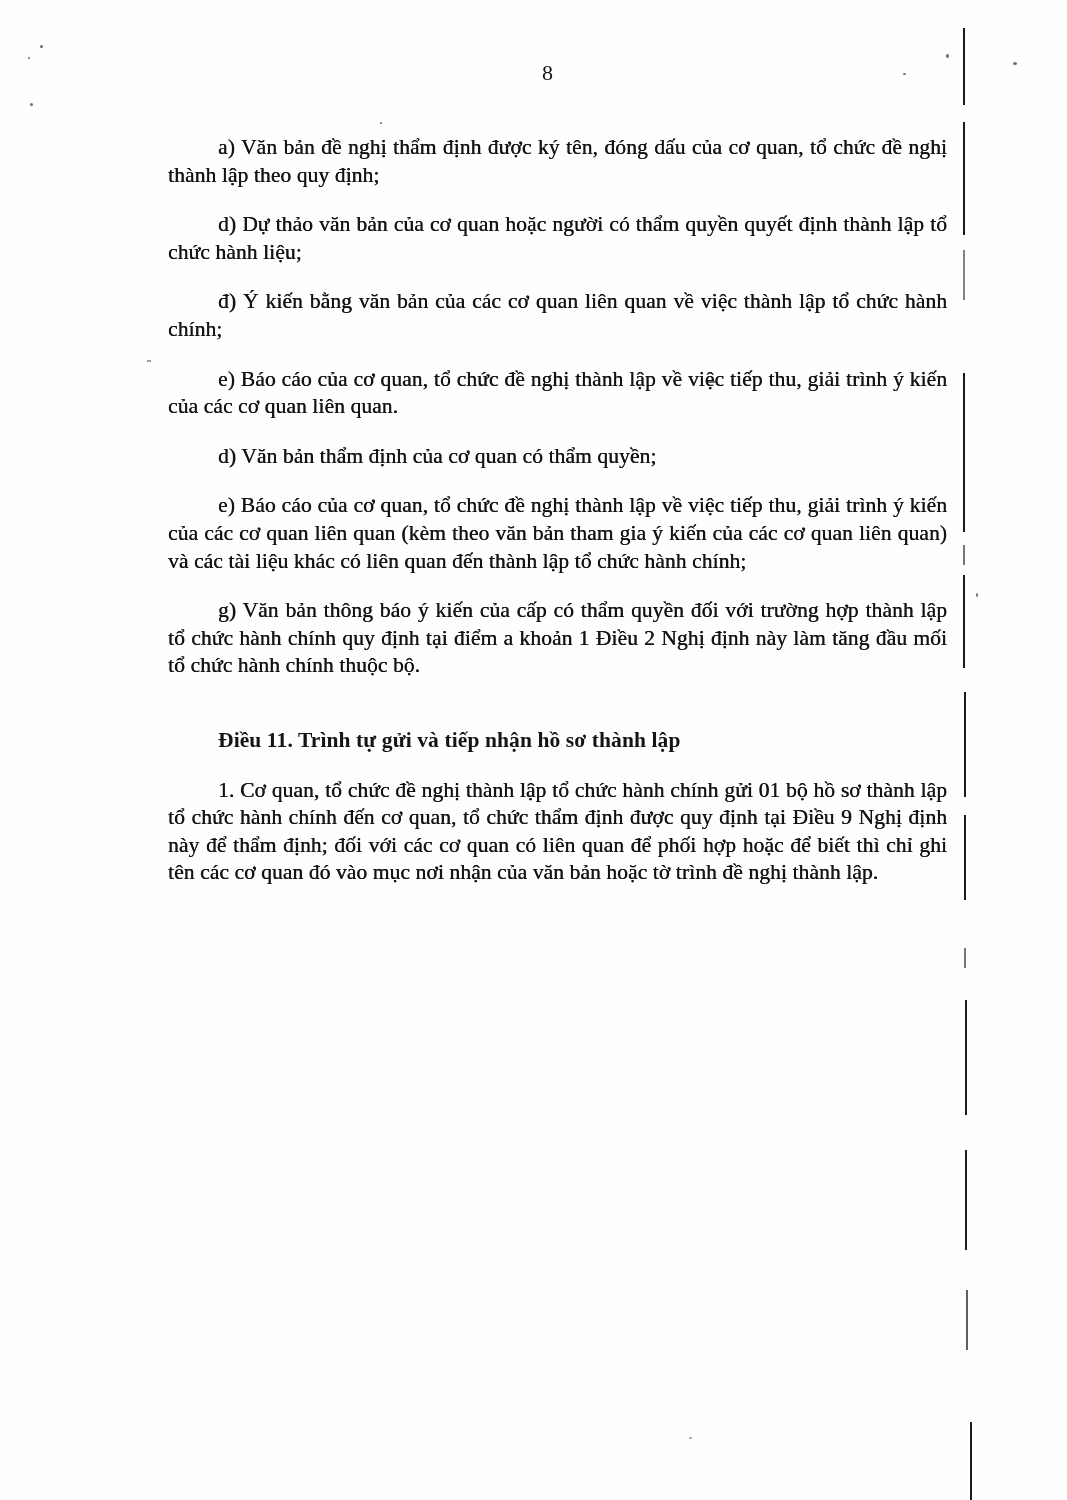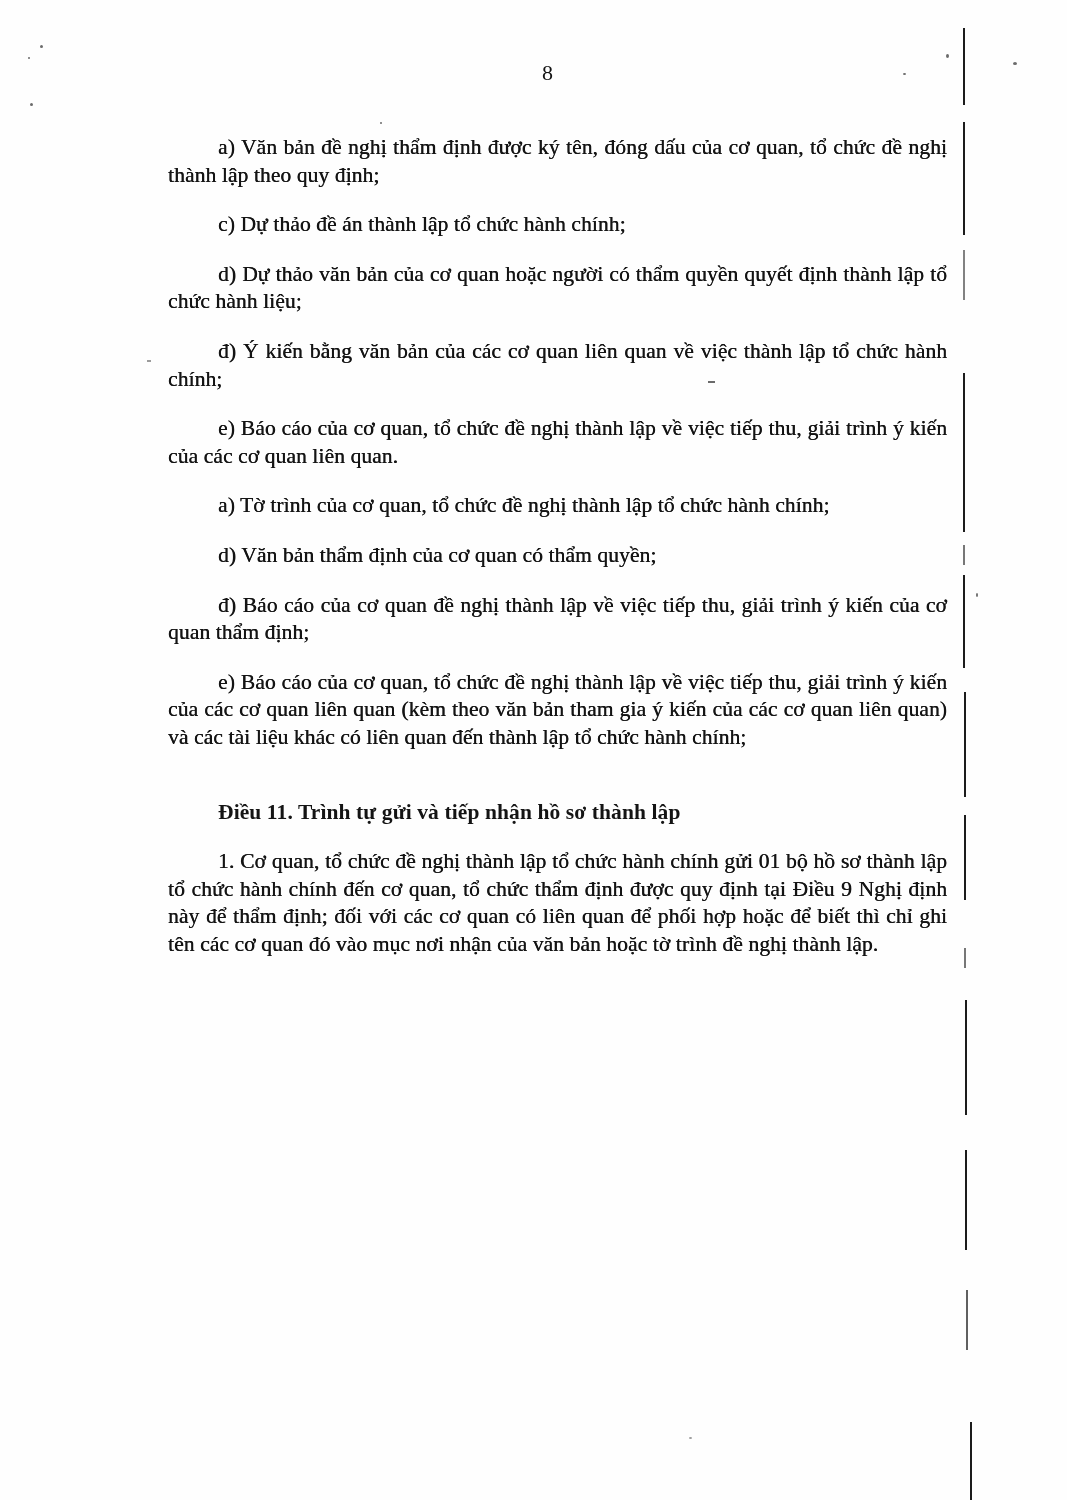--- a/index.html
+++ b/index.html
@@ -60,28 +60,26 @@
 </style>
 </head>
 <body>
 
 <div class="page">
 
   <div class="page-number">8</div>
 
   <div class="doc-body">
     <p>a) Văn bản đề nghị thẩm định được ký tên, đóng dấu của cơ quan, tổ chức đề nghị thành lập theo quy định;</p>
-    <p>c) Dự thảo đề án thành lập tổ chức hành chính;</p>
     <p>d) Dự thảo văn bản của cơ quan hoặc người có thẩm quyền quyết định thành lập tổ chức hành liệu;</p>
     <p>đ) Ý kiến bằng văn bản của các cơ quan liên quan về việc thành lập tổ chức hành chính;</p>
     <p>e) Báo cáo của cơ quan, tổ chức đề nghị thành lập về việc tiếp thu, giải trình ý kiến của các cơ quan liên quan.</p>
-    <p>a) Tờ trình của cơ quan, tổ chức đề nghị thành lập tổ chức hành chính;</p>
     <p>d) Văn bản thẩm định của cơ quan có thẩm quyền;</p>
-    <p>đ) Báo cáo của cơ quan đề nghị thành lập về việc tiếp thu, giải trình ý kiến của cơ quan thẩm định;</p>
     <p>e) Báo cáo của cơ quan, tổ chức đề nghị thành lập về việc tiếp thu, giải trình ý kiến của các cơ quan liên quan (kèm theo văn bản tham gia ý kiến của các cơ quan liên quan) và các tài liệu khác có liên quan đến thành lập tổ chức hành chính;</p>
+    <p>g) Văn bản thông báo ý kiến của cấp có thẩm quyền đối với trường hợp thành lập tổ chức hành chính quy định tại điểm a khoản 1 Điều 2 Nghị định này làm tăng đầu mối tổ chức hành chính thuộc bộ.</p>
     <p class="heading">Điều 11. Trình tự gửi và tiếp nhận hồ sơ thành lập</p>
     <p>1. Cơ quan, tổ chức đề nghị thành lập tổ chức hành chính gửi 01 bộ hồ sơ thành lập tổ chức hành chính đến cơ quan, tổ chức thẩm định được quy định tại Điều 9 Nghị định này để thẩm định; đối với các cơ quan có liên quan để phối hợp hoặc để biết thì chỉ ghi tên các cơ quan đó vào mục nơi nhận của văn bản hoặc tờ trình đề nghị thành lập.</p>
   </div>
 
   <div class="scan-line" style="left:963px; top:28px;   height:77px;"></div>
   <div class="scan-line" style="left:963px; top:122px;  height:113px;"></div>
   <div class="scan-line" style="left:963px; top:250px;  height:50px; opacity:0.55;"></div>
   <div class="scan-line" style="left:963px; top:373px;  height:159px;"></div>
   <div class="scan-line" style="left:963px; top:545px;  height:20px; opacity:0.6;"></div>
   <div class="scan-line" style="left:963px; top:575px;  height:93px;"></div>

